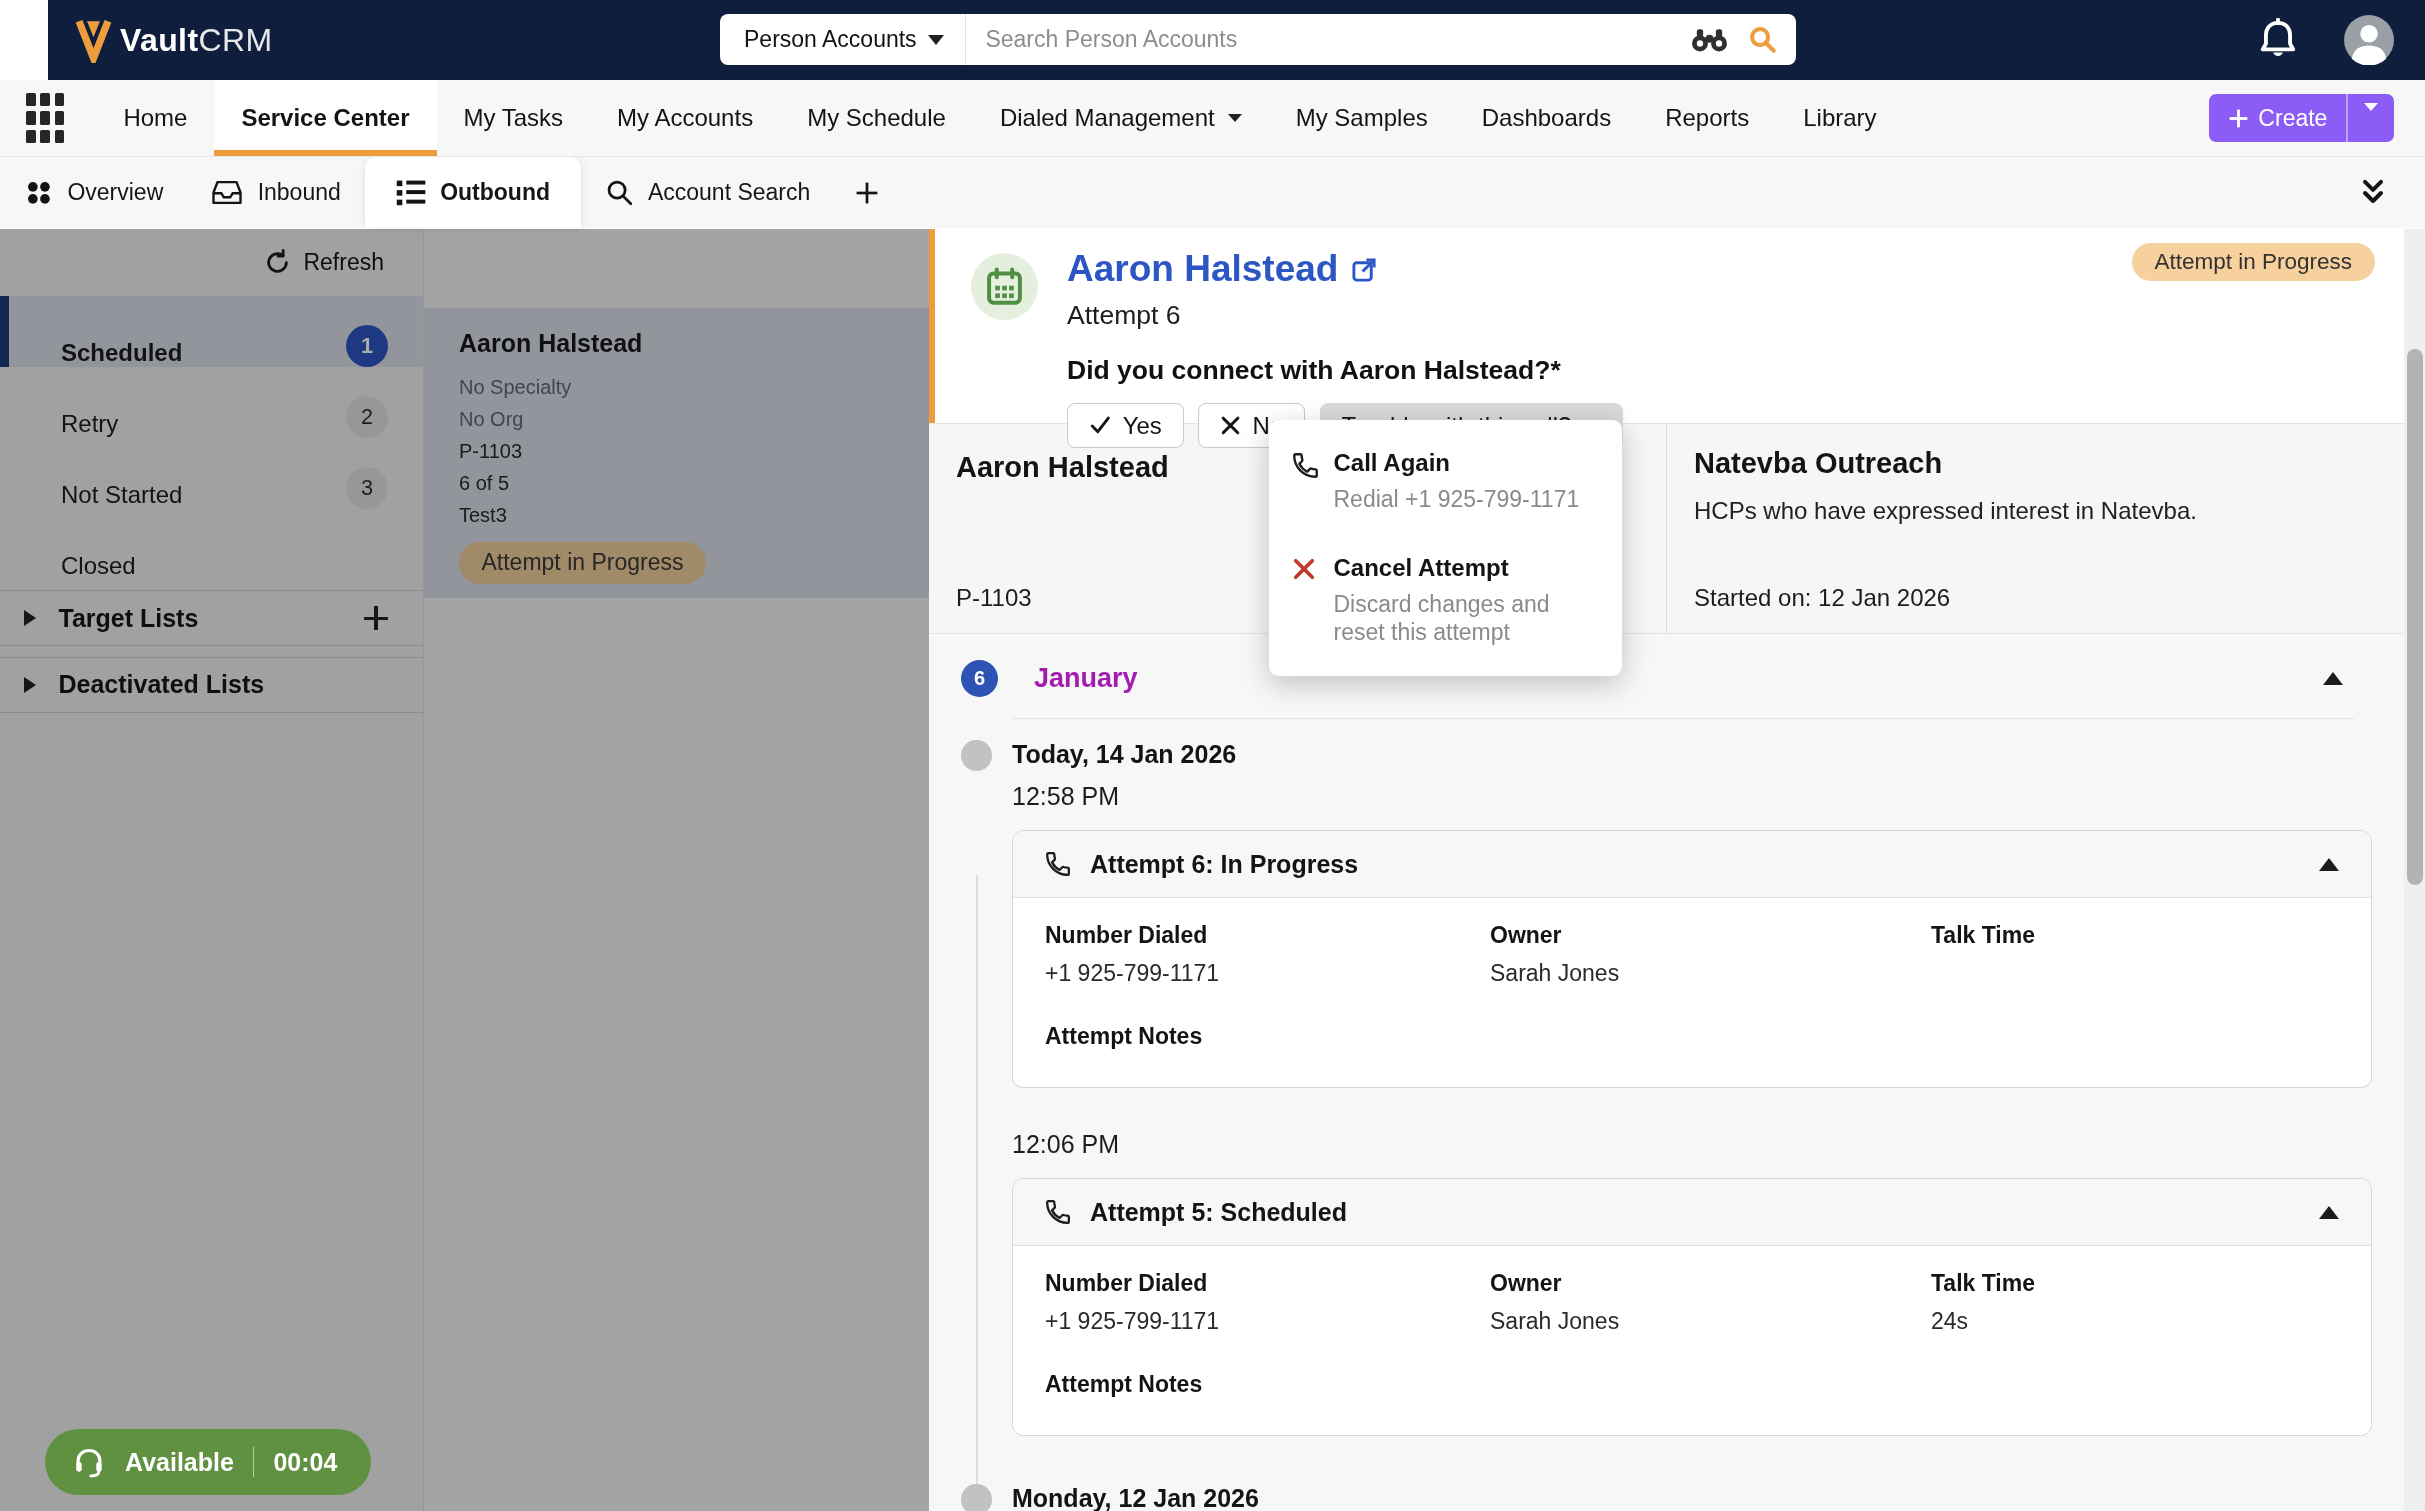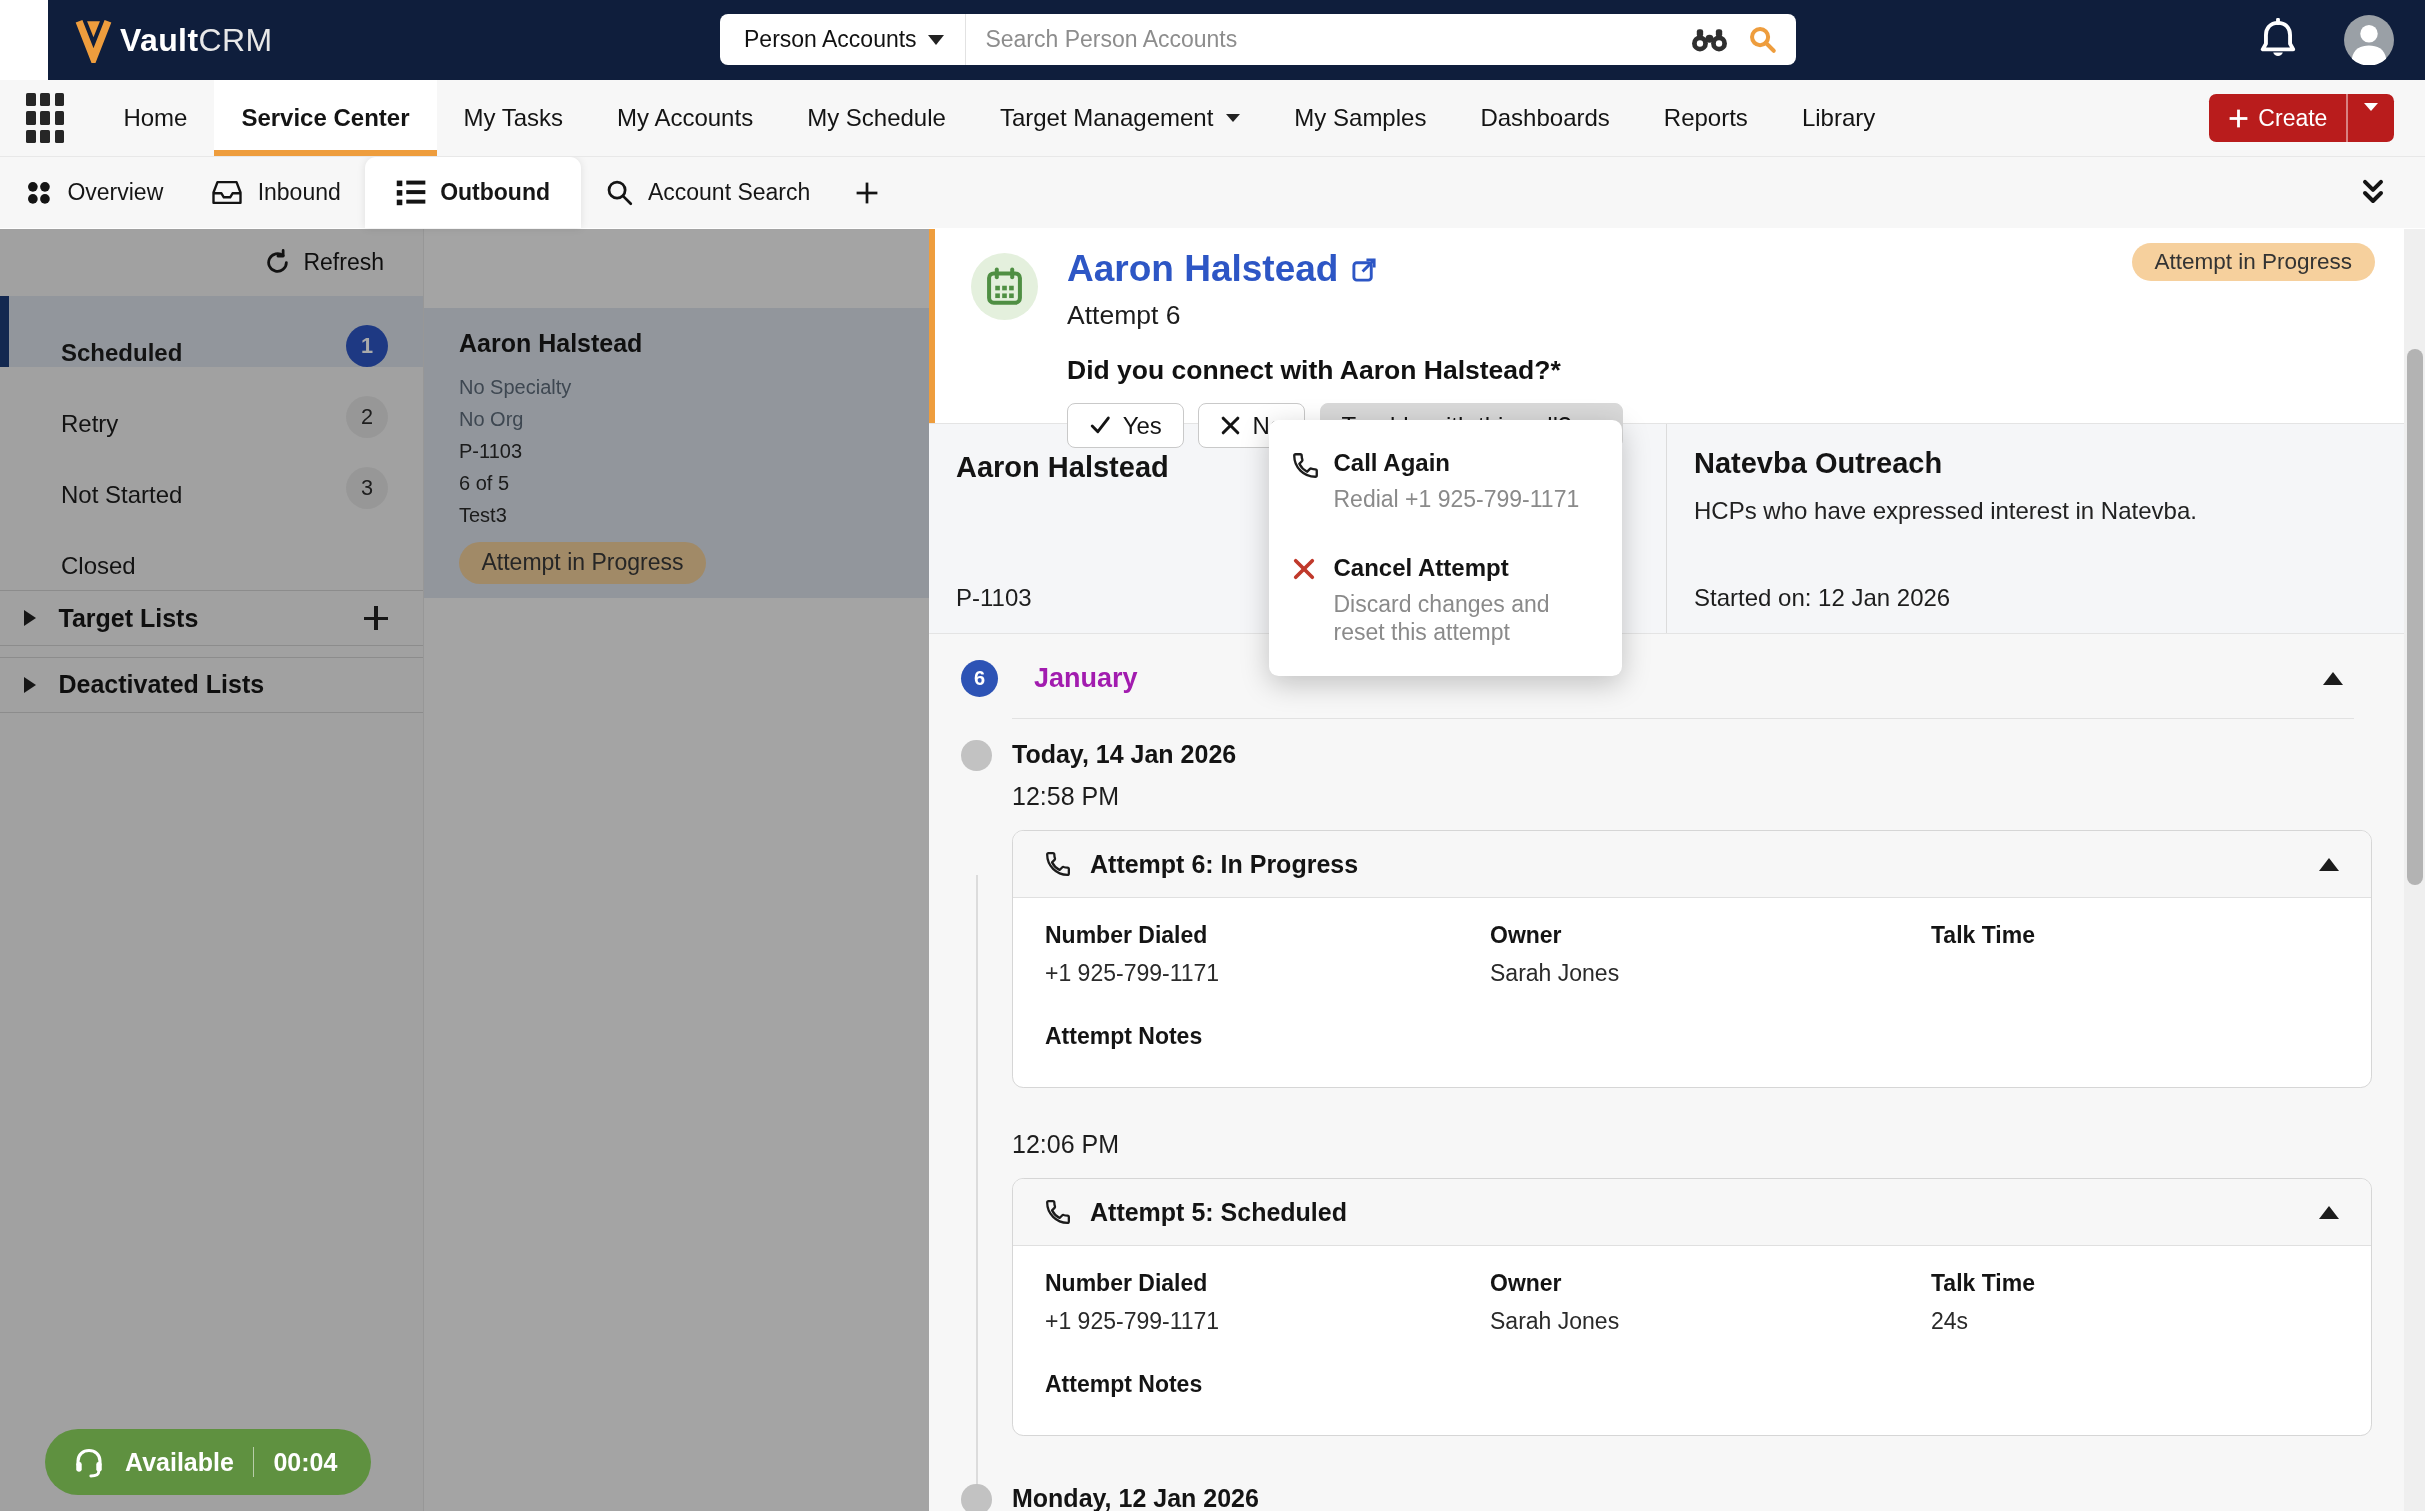--- a/index.html
+++ b/index.html
@@ -24,21 +24,21 @@
 
   
   .navbar { height:77px; background:#f7f7f7; display:flex; align-items:stretch; border-bottom:0.8px solid #e8e8e8; position:relative; z-index:29; }
   .grid-icon { display:grid; grid-template-columns:repeat(3,9.6px); grid-template-rows:repeat(3,13.6px); gap:4.8px; align-self:center; margin:0 32px 0 26px; cursor:pointer; }
   .grid-icon span { background:#262626; border-radius:1.6px; }
   .nav-items { display:flex; align-items:stretch; flex:1; }
   .nav-item { display:flex; align-items:center; padding:0 27px; font-size:24px; color:#141414; cursor:pointer; position:relative; white-space:nowrap; }
   .nav-item.active { background:#fff; font-weight:bold; }
   .nav-item.active::after { content:""; position:absolute; left:0; right:0; bottom:0; height:6.4px; background:#ee9d3d; }
   .nav-item .caret-down { margin-left:13px; border-left-width:7.2px; border-right-width:7.2px; border-top-width:8.8px; }
-  .create-btn { align-self:center; margin-right:32px; height:48px; background:#b91c1c; border-radius:7.2px; display:flex; align-items:center; color:#fff; cursor:pointer; }
+  .create-btn { align-self:center; margin-right:32px; height:48px; background:#8b5cf6; border-radius:7.2px; display:flex; align-items:center; color:#fff; cursor:pointer; }
   .create-main { display:flex; align-items:center; gap:9.6px; padding:0 19px; font-size:23px; }
   .create-sep { width:1.6px; height:48px; background:rgba(255,255,255,.45); }
   .create-caret { padding:0 16px; }
   .create-caret .caret-down { border-top-color:#fff; border-left-width:7.2px; border-right-width:7.2px; border-top-width:8.8px; }
 
   
   .subtabs { height:71px; background:#f7f7f7; display:flex; align-items:stretch; position:relative; z-index:28; }
   .subtab { display:flex; align-items:center; gap:14.4px; padding:0 24px; font-size:23px; color:#161616; cursor:pointer; white-space:nowrap; }
   .subtab.active { background:#fff; border-radius:11.2px 11.2px 0 0; box-shadow:0 0 8px rgba(0,0,0,.10); font-weight:bold; padding:0 30.5px; }
   .subtab-plus { display:flex; align-items:center; padding:0 21px; cursor:pointer; }
@@ -216,21 +216,21 @@
     <div class="nav-item">
         <span>My Tasks</span>
       </div>
     <div class="nav-item">
         <span>My Accounts</span>
       </div>
     <div class="nav-item">
         <span>My Schedule</span>
       </div>
     <div class="nav-item">
-        <span>Target Management</span>
+        <span>Dialed Management</span>
         <span class="caret-down"></span>
       </div>
     <div class="nav-item">
         <span>My Samples</span>
       </div>
     <div class="nav-item">
         <span>Dashboards</span>
       </div>
     <div class="nav-item">
         <span>Reports</span>

